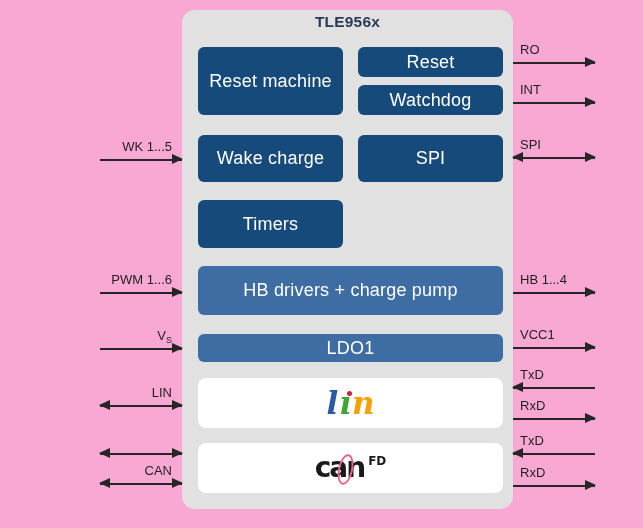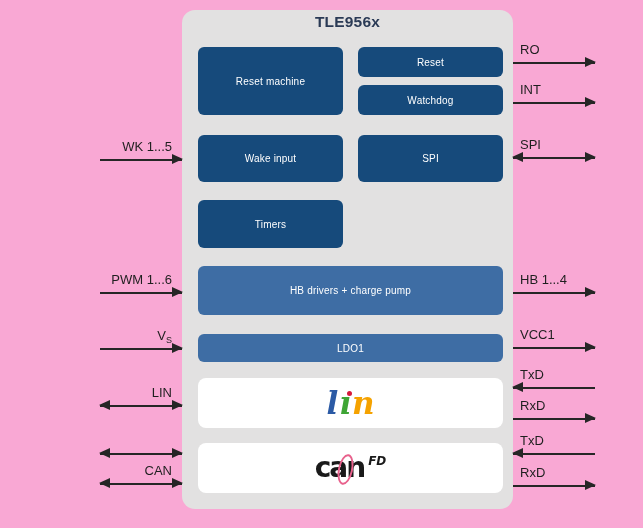--- a/index.html
+++ b/index.html
@@ -14,21 +14,21 @@
   #chip-title{
     position:absolute;left:182px;top:13px;width:331px;text-align:center;
     font-size:15.5px;font-weight:bold;color:#2a3a55;letter-spacing:.2px;
   }
   .block{
     position:absolute;border-radius:6px;display:flex;align-items:center;justify-content:center;
   }
   .block.dark{background:#164a7b;}
   .block.medium{background:#3e6da4;justify-content:center;}
   .block.white{background:#ffffff;border-radius:8px;}
-  .block-label{color:#ffffff;font-size:10px;letter-spacing:.2px;text-align:center;}
+  .block-label{color:#ffffff;font-size:18px;letter-spacing:.2px;text-align:center;}
   
   .port{position:absolute;height:24px;}
   .port .line{position:absolute;left:0;right:0;top:15px;height:1.6px;background:#262626;}
   .head{position:absolute;top:10.3px;width:0;height:0;
         border-top:5.5px solid transparent;border-bottom:5.5px solid transparent;}
   .head-right{right:-1px;border-left:11px solid #262626;}
   .head-left{left:-1px;border-right:11px solid #262626;}
   .plabel{position:absolute;top:-5px;font-size:13px;line-height:16px;color:#1f1f1f;white-space:nowrap;}
   .port.pleft .plabel{right:10px;}
   .port.pright .plabel{left:7px;}
@@ -49,42 +49,42 @@
     font-family:"DejaVu Sans", sans-serif;font-weight:bold;font-size:28px;line-height:30px;
     letter-spacing:-2px;color:#1a1a1a;
   }
   .can-swirl{
     position:absolute;left:23px;top:1px;width:11px;height:27px;
     border:2.4px solid #e8618c;border-radius:50%;transform:rotate(12deg);
     background:transparent;
   }
   .can-fd{
     font-family:"DejaVu Sans", sans-serif;font-weight:bold;font-size:12px;color:#1a1a1a;
-    margin-left:4px;margin-top:1px;font-style:italic;
+    margin-left:4px;margin-top:1px;
   }
 </style>
 </head>
 <body>
 
 <div id="canvas">
 
   <div id="chip"></div>
   <div id="chip-title">TLE956x</div>
 
   <div class="block dark" style="left:198px;top:47px;width:145px;height:68px">
     <span class="block-label">Reset machine</span>
   </div>
   <div class="block dark" style="left:358px;top:47px;width:145px;height:30px">
     <span class="block-label">Reset</span>
   </div>
   <div class="block dark" style="left:358px;top:85px;width:145px;height:30px">
     <span class="block-label">Watchdog</span>
   </div>
   <div class="block dark" style="left:198px;top:135px;width:145px;height:47px">
-    <span class="block-label">Wake input</span>
+    <span class="block-label">Wake charge</span>
   </div>
   <div class="block dark" style="left:358px;top:135px;width:145px;height:47px">
     <span class="block-label">SPI</span>
   </div>
   <div class="block dark" style="left:198px;top:200px;width:145px;height:48px">
     <span class="block-label">Timers</span>
   </div>
   <div class="block medium" style="left:198px;top:266px;width:305px;height:49px">
     <span class="block-label">HB drivers + charge pump</span>
   </div>

